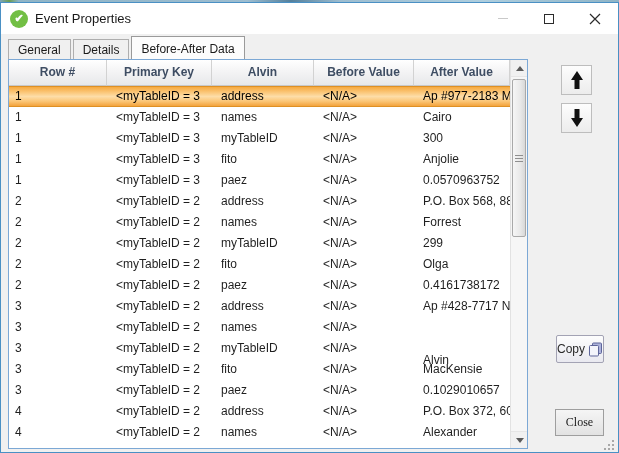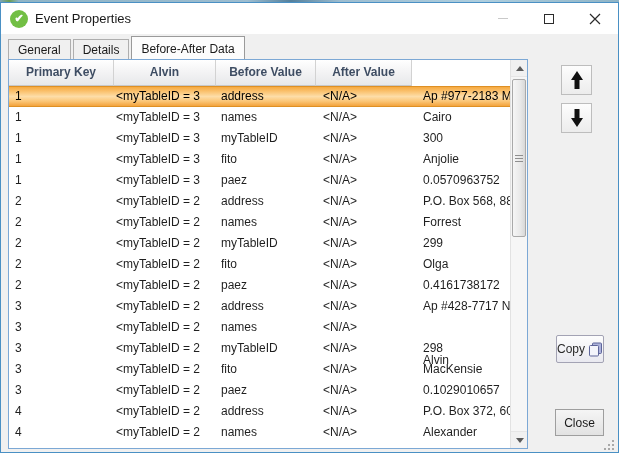--- a/index.html
+++ b/index.html
@@ -63,21 +63,21 @@
     background:linear-gradient(180deg,#fdfdfd,#ececec); border:1px solid #bdbdbd;
     display:flex; align-items:center; justify-content:center; padding:0; }
   .navbtn.up { top:62px; }
   .navbtn.down { top:100px; }
   .copybtn { position:absolute; left:555px; top:332px; width:48px; height:28px;
     background:linear-gradient(180deg,#fdfdfd,#e9e9f0); border:1px solid #a3a3b4; border-radius:2px;
     display:flex; align-items:center; justify-content:center; gap:3px;
     font-size:12px; color:#2a2a2a; font-family:"Liberation Sans",sans-serif; padding:0; }
   .closebtn { position:absolute; left:554px; top:406px; width:49px; height:27px;
     background:linear-gradient(180deg,#f5f5f5,#e2e2e2); border:1px solid #9e9e9e;
-    font-size:12px; color:#1a1a1a; font-family:Liberation Sans, sans-serif; }
+    font-size:12px; color:#1a1a1a; font-family:Liberation Serif, serif; }
   .grip { position:absolute; right:3px; bottom:3px; width:12px; height:12px; }
 </style>
 </head>
 <body>
 
 <div class="desktop-strip"></div>
 
 <div class="dialog">
 
   <div class="titlebar">
@@ -101,20 +101,21 @@
   </div>
 
   <div class="tabstrip">
     <div class="tab">General</div>
     <div class="tab">Details</div>
     <div class="tab active">Before-After Data</div>
   </div>
 
   <div class="grid">
     <div class="gheader">
+        <div class="hcell" style="width: 98px;">Row #</div>
         <div class="hcell" style="width: 105px;">Primary Key</div>
         <div class="hcell" style="width: 102px;">Alvin</div>
         <div class="hcell" style="width: 100px;">Before Value</div>
         <div class="hcell" style="width: 96px;">After Value</div>
       </div>
     <div class="gbody">
         <div class="grow selected">
           <div class="gcell first" style="width: 98px;">1</div>
           <div class="gcell" style="width: 105px;">&lt;myTableID = 3</div>
           <div class="gcell" style="width: 102px;">address</div>
@@ -196,21 +197,20 @@
           <div class="gcell" style="width: 105px;">&lt;myTableID = 2</div>
           <div class="gcell" style="width: 102px;">names</div>
           <div class="gcell" style="width: 100px;">&lt;N/A&gt;</div>
           <div class="gcell" style="width: 96px; margin-top: 33px;">Alvin</div>
         </div>
         <div class="grow">
           <div class="gcell first" style="width: 98px;">3</div>
           <div class="gcell" style="width: 105px;">&lt;myTableID = 2</div>
           <div class="gcell" style="width: 102px;">myTableID</div>
           <div class="gcell" style="width: 100px;">&lt;N/A&gt;</div>
-          <div class="gcell" style="width: 96px;">298</div>
         </div>
         <div class="grow">
           <div class="gcell first" style="width: 98px;">3</div>
           <div class="gcell" style="width: 105px;">&lt;myTableID = 2</div>
           <div class="gcell" style="width: 102px;">fito</div>
           <div class="gcell" style="width: 100px;">&lt;N/A&gt;</div>
           <div class="gcell" style="width: 96px;">MacKensie</div>
         </div>
         <div class="grow">
           <div class="gcell first" style="width: 98px;">3</div>

